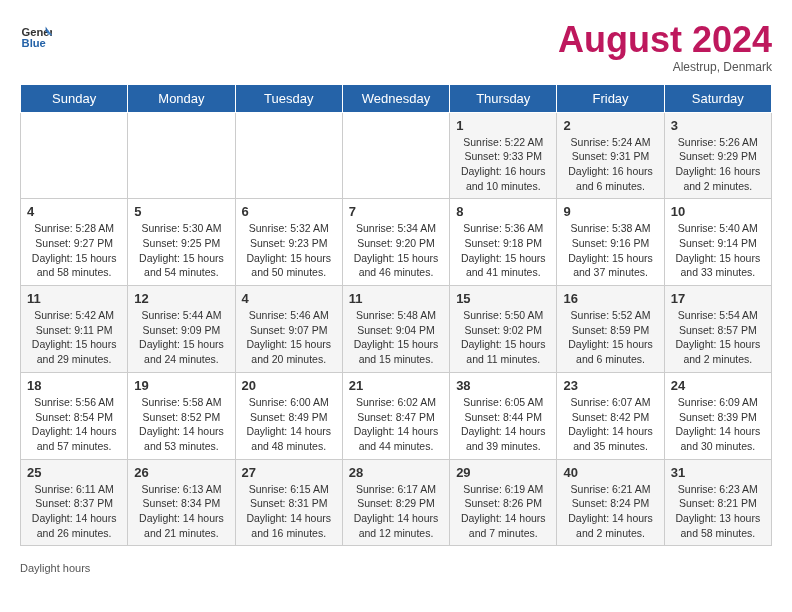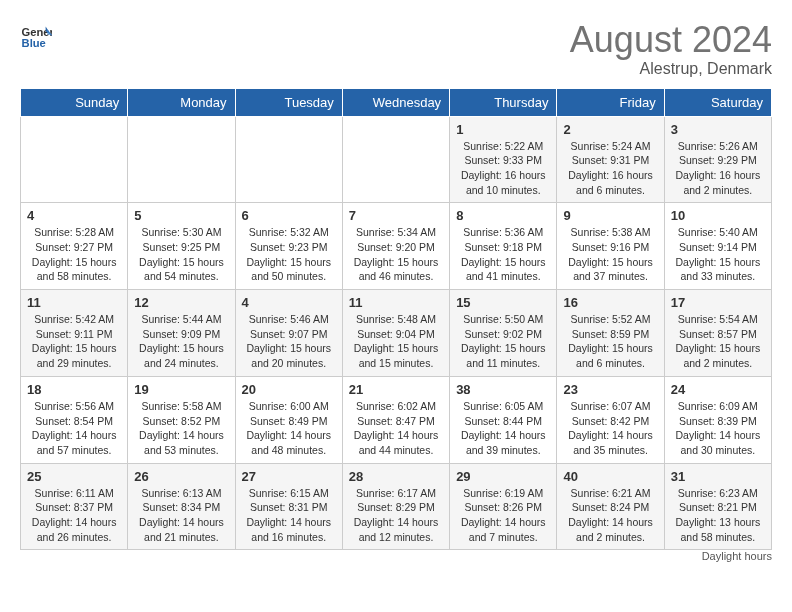--- a/index.html
+++ b/index.html
@@ -23,37 +23,37 @@
     }
     .logo-icon {
       width: 32px;
       height: 32px;
     }
     .title-block {
       text-align: right;
     }
     .month-year {
       font-size: 36px;
-      font-weight: normal;
-      color: #737373;
+      font-weight: bold;
+      color: #be185d;
       line-height: 1.1;
     }
     .location {
-      font-size: 16px;
+      font-size: 12px;
       color: #555;
     }
     .calendar {
       width: 100%;
       border-collapse: collapse;
       font-size: 11px;
     }
     .calendar th {
       background-color: #2563a8;
       color: #fff;
-      text-align: right;
+      text-align: center;
       padding: 6px 8px;
       font-size: 13px;
       font-weight: normal;
       border: 1px solid #fff;
     }
     .calendar td {
       border: 1px solid #ccc;
       padding: 5px 6px;
       vertical-align: top;
       width: calc(100% / 7);
@@ -76,24 +76,24 @@
     .day-info {
       color: #333;
       font-size: 10.5px;
       line-height: 1.4;
       text-align: center;
     }
     .empty-cell {
       background: #fff !important;
     }
     .footer-note {
-      margin-top: 0;
+      margin-top: 16px;
       font-size: 11px;
       color: #555;
-      text-align: right;
+      text-align: left;
     }
   </style>
 </head>
 <body>
 
 <div class="header">
   <div class="logo">
     <svg class="logo-icon" viewBox="0 0 40 40">
       <text x="2" y="20" font-size="14" font-weight="bold" fill="#333">General</text>
       <text x="2" y="34" font-size="14" font-weight="bold" fill="#2563a8">Blue</text>

